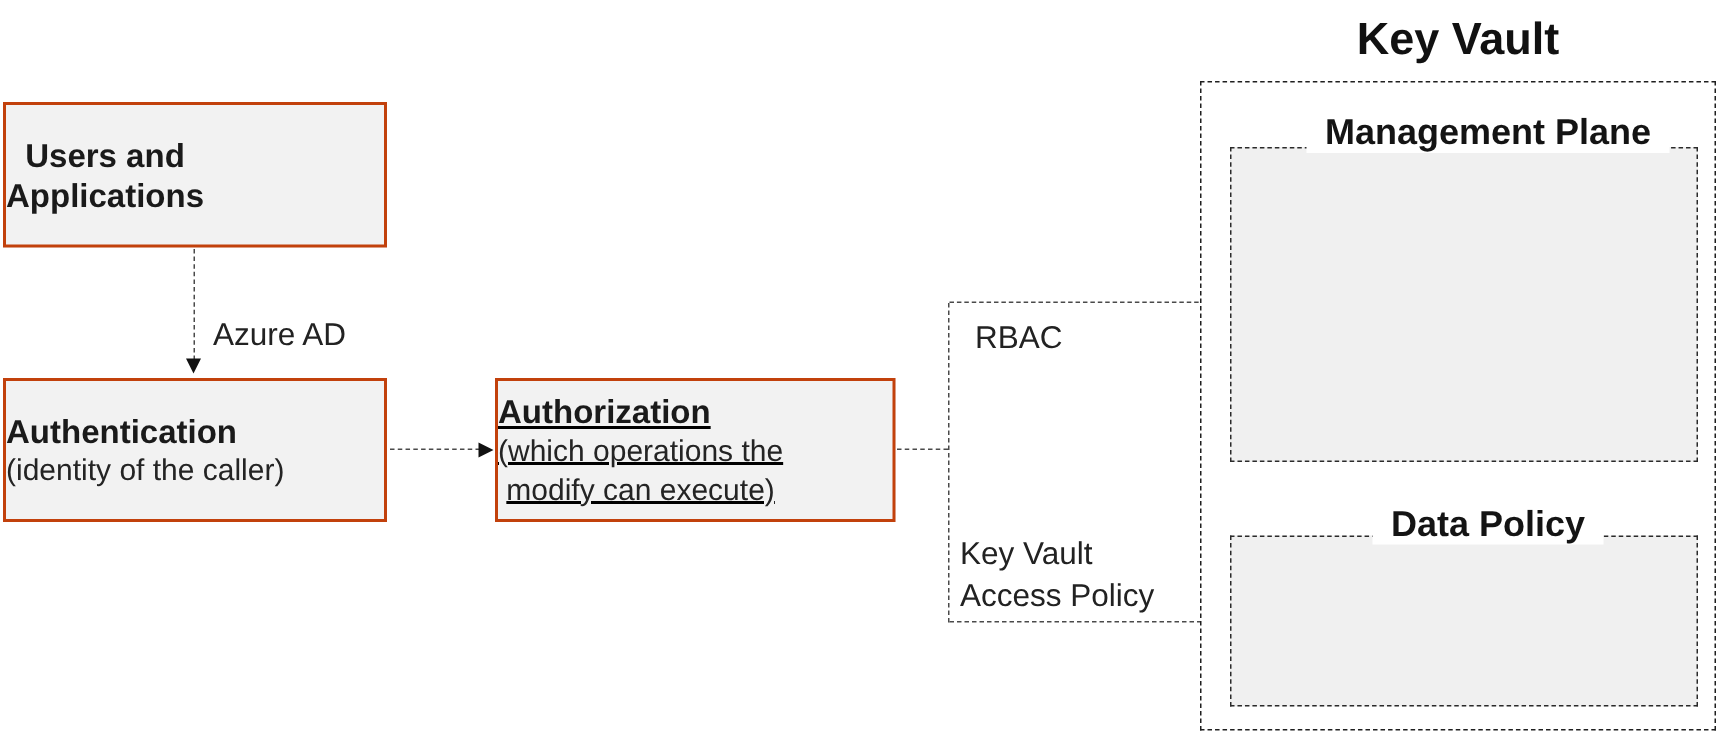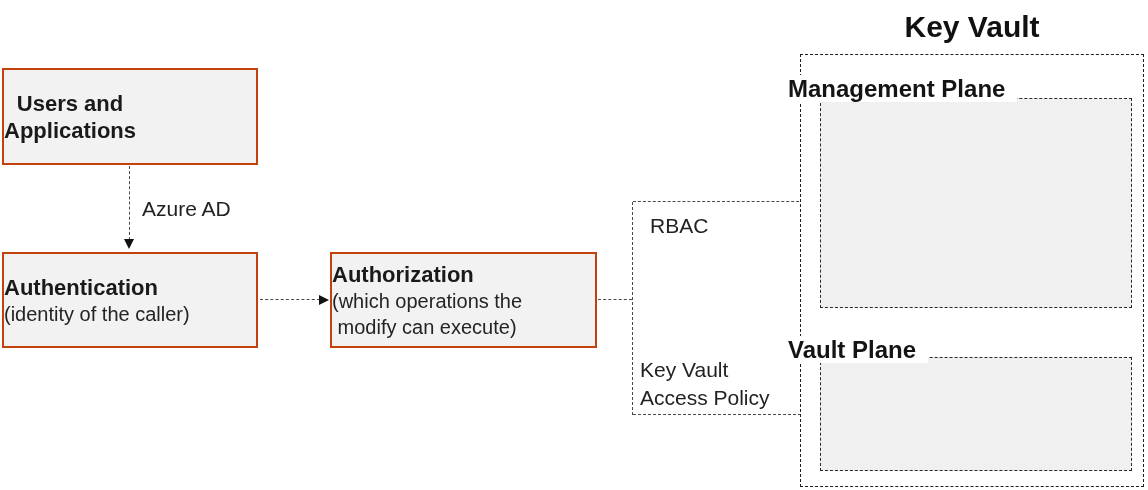--- a/index.html
+++ b/index.html
@@ -56,22 +56,22 @@
     position:absolute;left:800px;top:54px;width:344px;height:433px;
     border:1.5px dashed #1f1f1f;box-sizing:border-box;background:#ffffff;
     z-index:0;
   }
   .plane-box{
     position:absolute;left:820px;width:312px;
     background:#f0f0f0;border:1.5px dashed #2a2a2a;
     box-sizing:border-box;z-index:1;
   }
   .plane-title-row{
-    position:absolute;left:776px;width:312px;
-    display:flex;z-index:2;
+    position:absolute;left:836px;width:312px;
+    display:flex;justify-content:center;z-index:2;
   }
   .plane-title{
     background:#ffffff;padding:0 12px;
     font-size:24px;font-weight:bold;color:#141414;line-height:27px;
   }
   .bullets{
     margin:0;padding:0;list-style:none;
   }
   .bullets li{
     position:relative;
@@ -91,31 +91,31 @@
 
 <div class="canvas">
 
   <div class="node" style="left:2px;top:68px;width:256px;height:97px;">
     <div class="node-title">Users and
 Applications</div>
   </div>
 
   <div class="line-v" style="left:129px;top:166px;height:74px;"></div>
   <div class="arrow-down" style="left:124px;top:239px;"></div>
-  <div class="conn-label" style="left:142px;top:197px;">Azure AD</div>
+  <div class="conn-label" style="left:142px;top:212px;">Azure AD</div>
 
   <div class="node" style="left:2px;top:252px;width:256px;height:96px;">
     <div class="node-title">Authentication</div>
     <div class="node-sub">(identity of the caller)</div>
   </div>
 
   <div class="line-h" style="left:260px;top:299px;width:60px;"></div>
   <div class="arrow-right" style="left:319px;top:295px;"></div>
 
-  <div class="node" style="left:330px;top:252px;width:267px;height:96px;">
+  <div class="node" style="left:330px;top:252px;width:267px;height:96px;text-decoration:underline;">
     <div class="node-title">Authorization</div>
     <div class="node-sub">(which operations the
 modify can execute)</div>
   </div>
 
   <div class="line-h" style="left:598px;top:299px;width:34px;"></div>
   <div class="line-v" style="left:632px;top:202px;height:213px;"></div>
   <div class="line-h" style="left:633px;top:201px;width:176px;"></div>
   <div class="arrow-right" style="left:808px;top:197px;"></div>
   <div class="line-h" style="left:633px;top:414px;width:178px;"></div>
@@ -135,21 +135,21 @@
   <ul class="bullets mgmt-list">
     <li>Creating and deleting
 key vaults</li>
     <li>Retrieving Key Vault
 properties</li>
     <li>Updating access policies</li>
   </ul>
 
   <div class="plane-box" style="top:357px;height:114px;"></div>
   <div class="plane-title-row" style="top:336px;">
-    <span class="plane-title">Vault Plane</span>
+    <span class="plane-title">Data Policy</span>
   </div>
   <ul class="bullets data-list">
     <li>Add, delete, and modify
 keys, secrets, and
 certificates</li>
   </ul>
 
 </div>
 
 </body></html>

